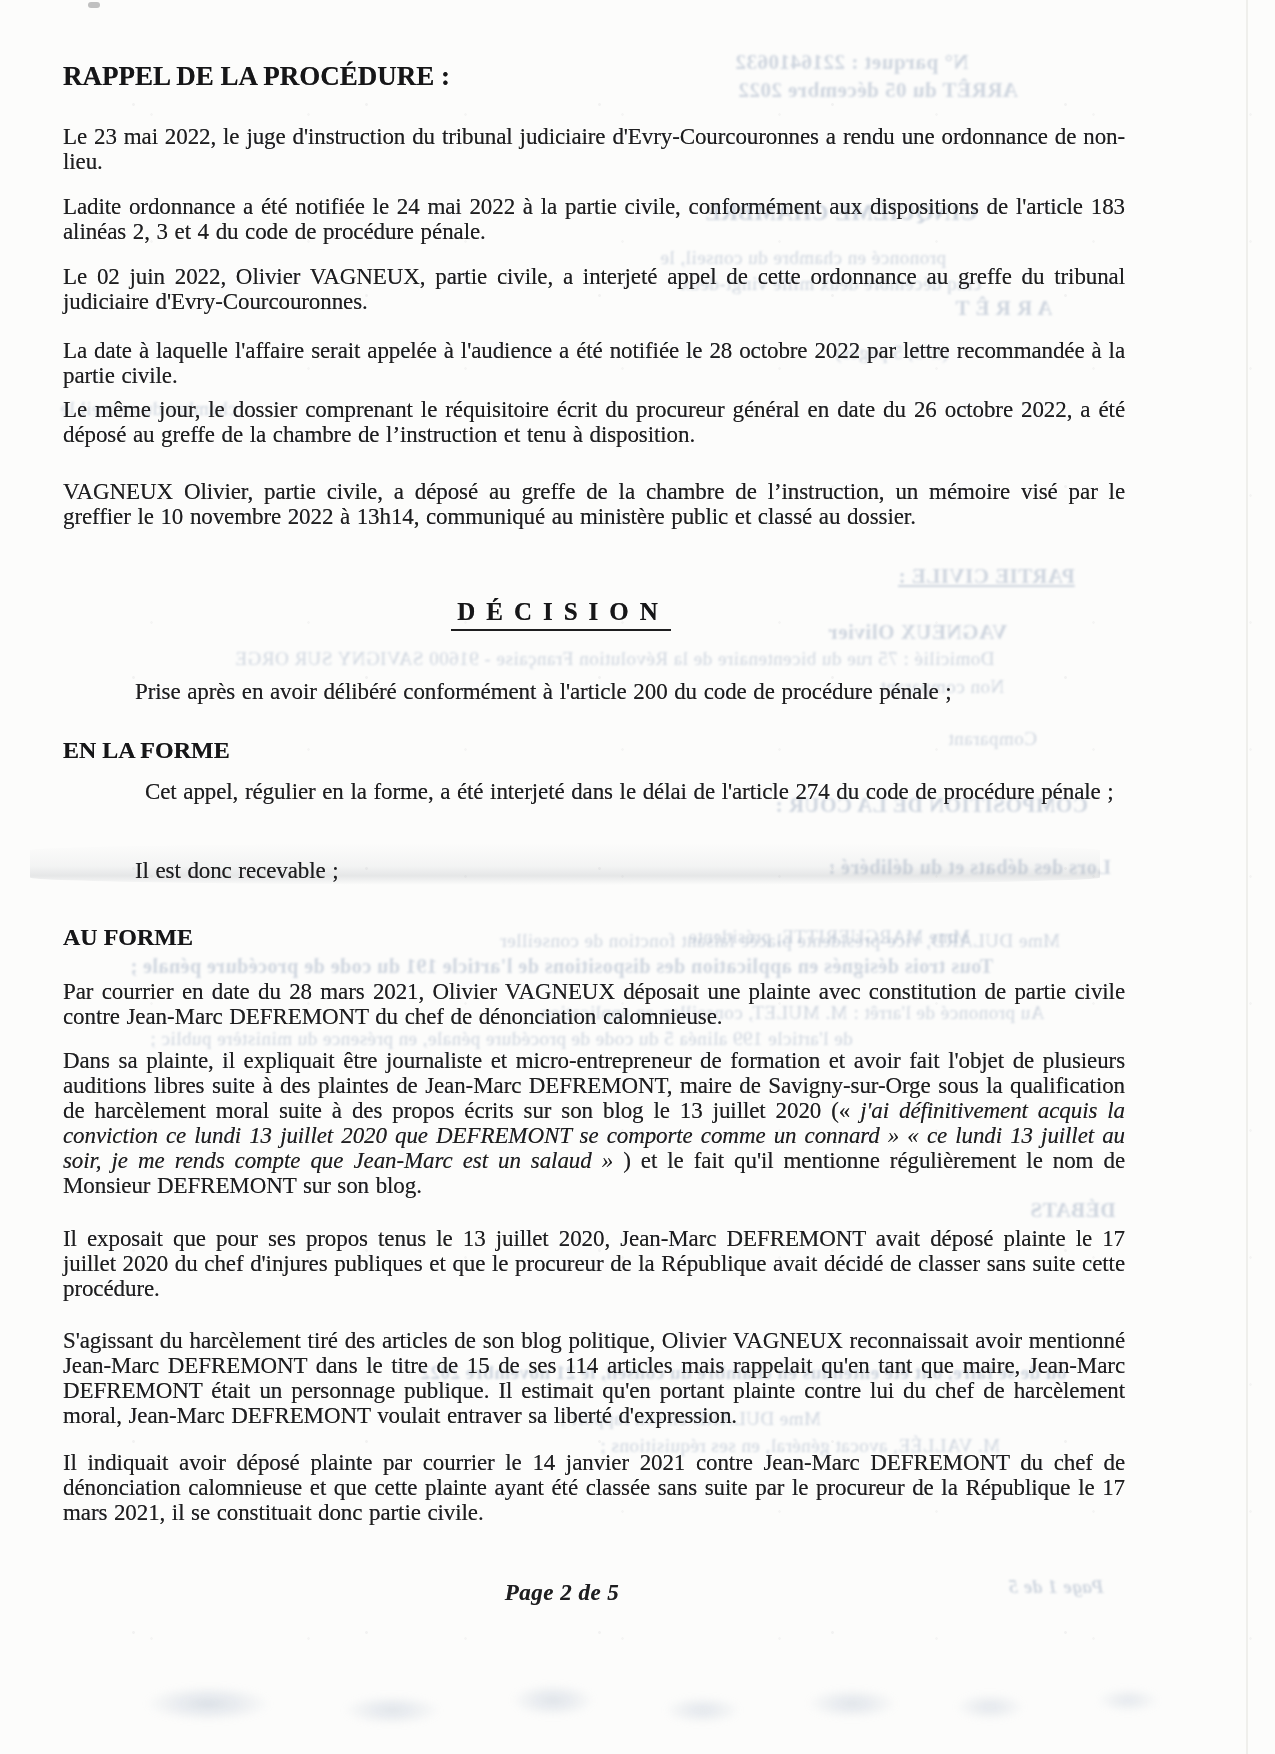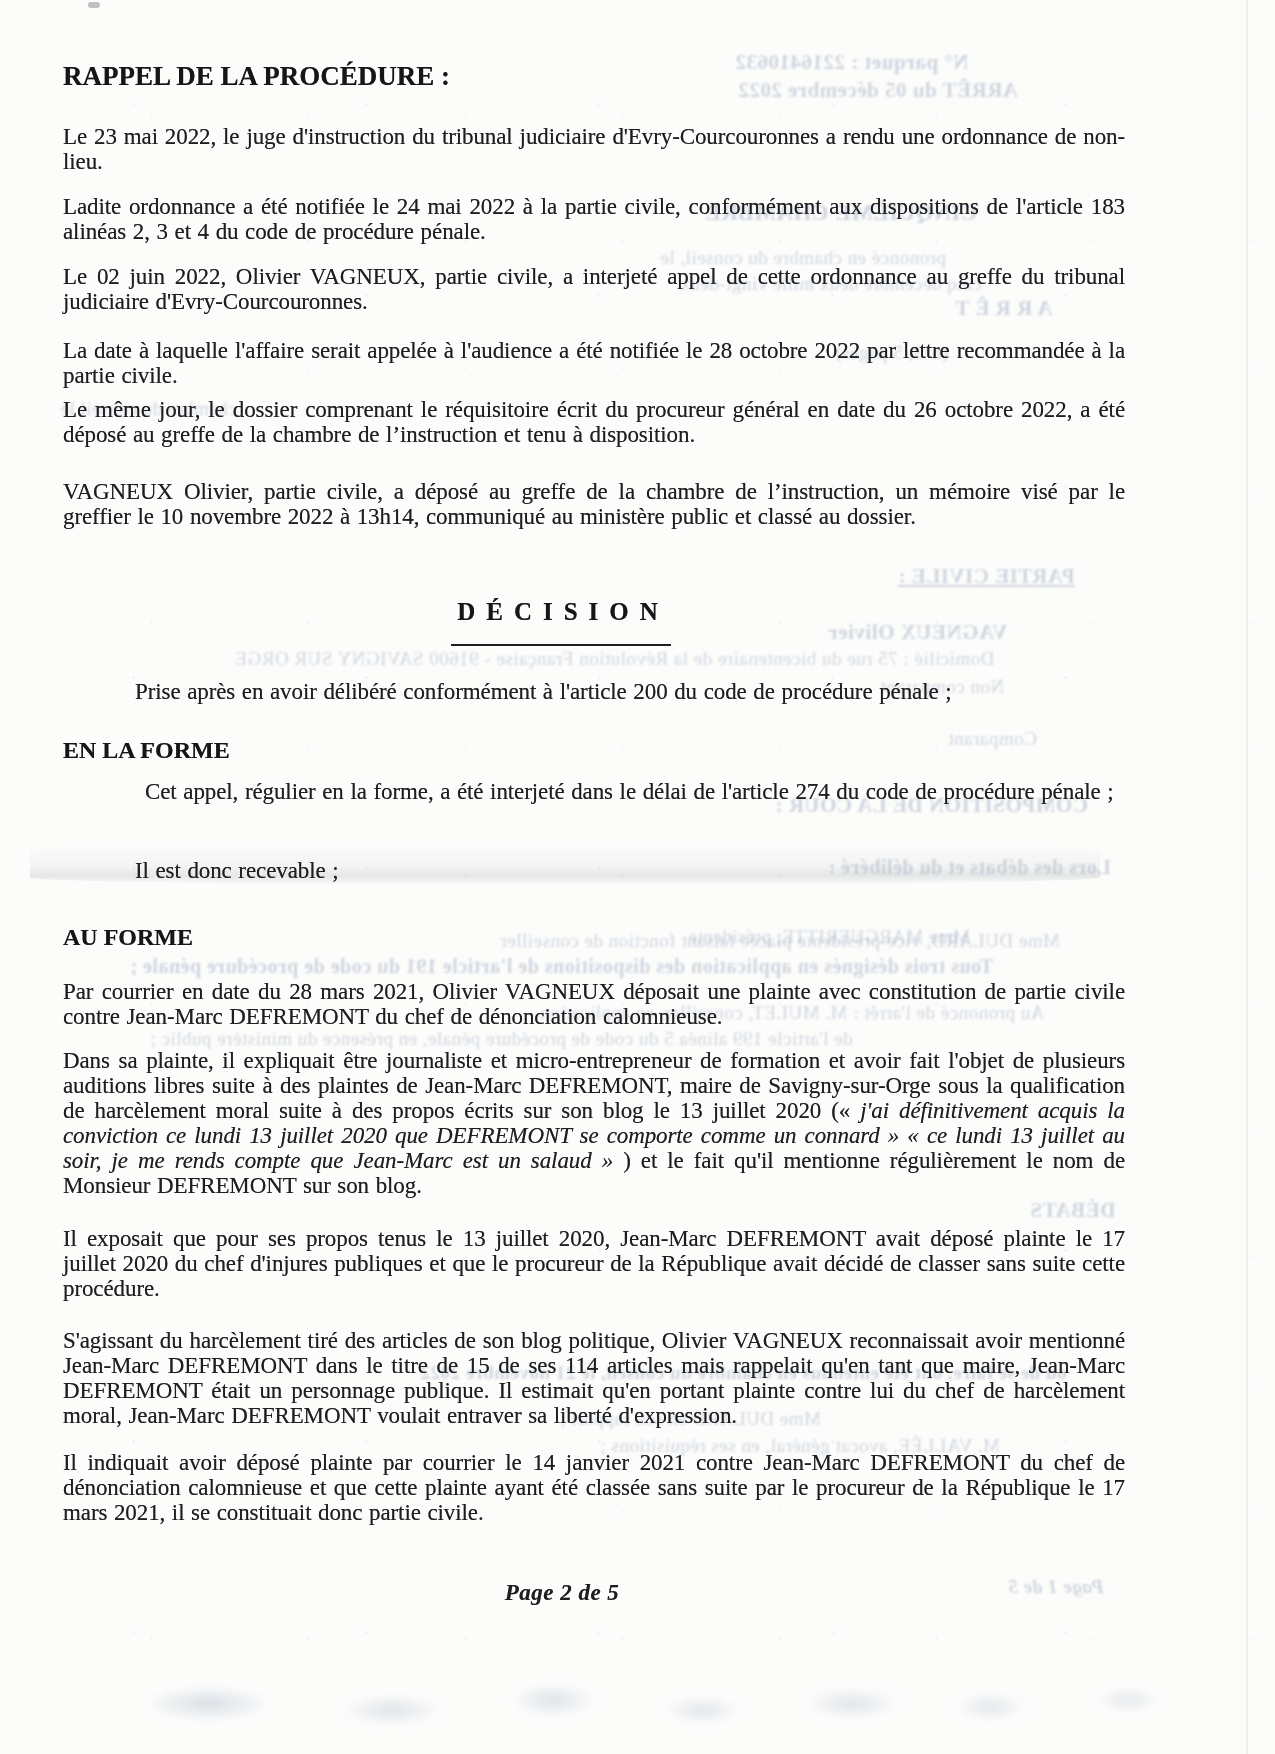--- a/index.html
+++ b/index.html
@@ -28,21 +28,21 @@
   h1.doc,h2.doc{
     position:absolute;left:0;margin:0;font-weight:bold;color:#161618;
     text-shadow:0 0 0.6px rgba(10,10,10,0.6);
   }
   h1.doc{font-size:27px;line-height:32px;}
   h2.doc{font-size:24px;line-height:28px;}
   .u{text-decoration-thickness:2.5px;text-underline-offset:5px;}
   .decision-row{position:absolute;left:0;width:1062px;text-align:center;padding-right:66px;box-sizing:border-box;}
   .decision-title{
     display:inline-block;font-weight:bold;font-size:25px;letter-spacing:11px;
-    border-bottom:2.5px solid #1e1e20;padding:0 2px 18px 6px;color:#161618;
+    border-bottom:2.5px solid #1e1e20;padding:0 2px 3px 6px;color:#161618;
     text-shadow:0 0 0.6px rgba(10,10,10,0.6);
   }
   .footer-row{position:absolute;left:0;width:1062px;text-align:center;padding-right:64px;box-sizing:border-box;margin-top:8px;}
   .footer-row span{font-weight:bold;font-style:italic;font-size:23px;letter-spacing:0.5px;
     text-shadow:0 0 0.5px rgba(10,10,10,0.5);}
   
   .ghost{
     position:absolute;white-space:nowrap;
     color:#8b9cb5;opacity:0.40;
     transform:scaleX(-1);

